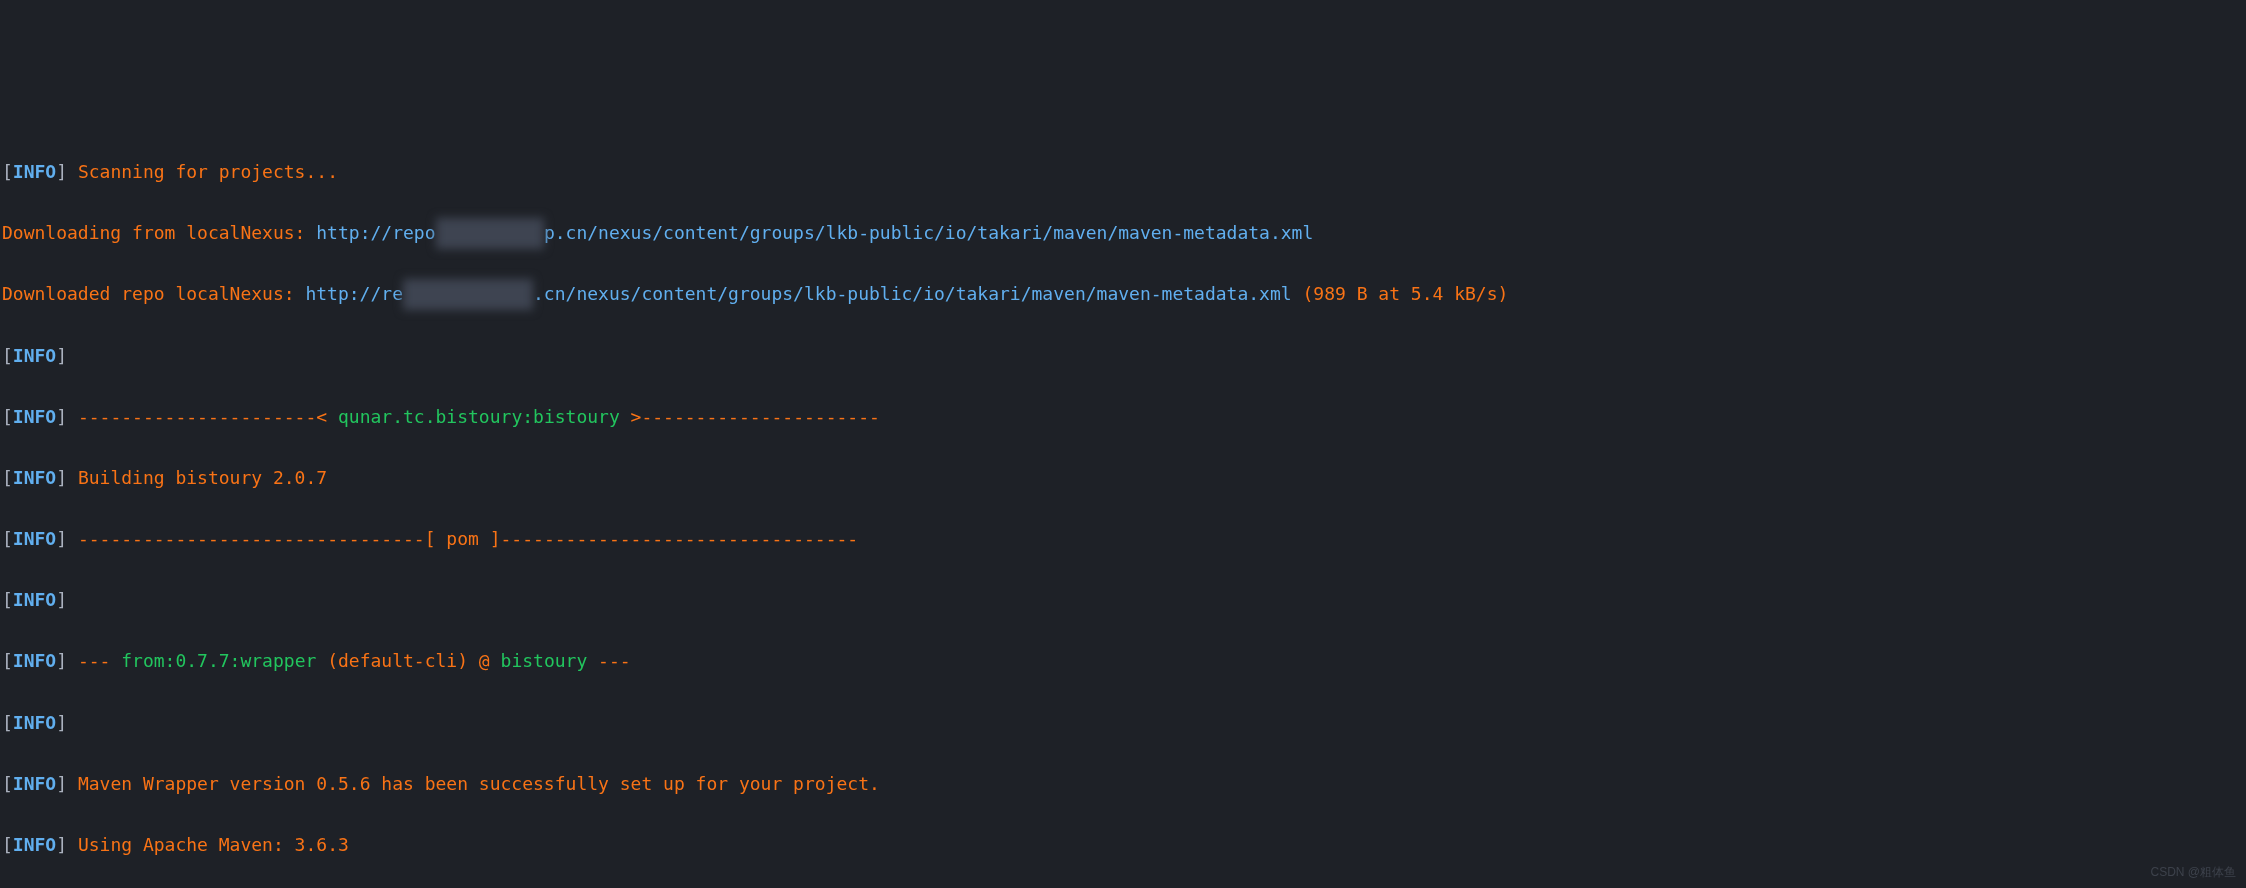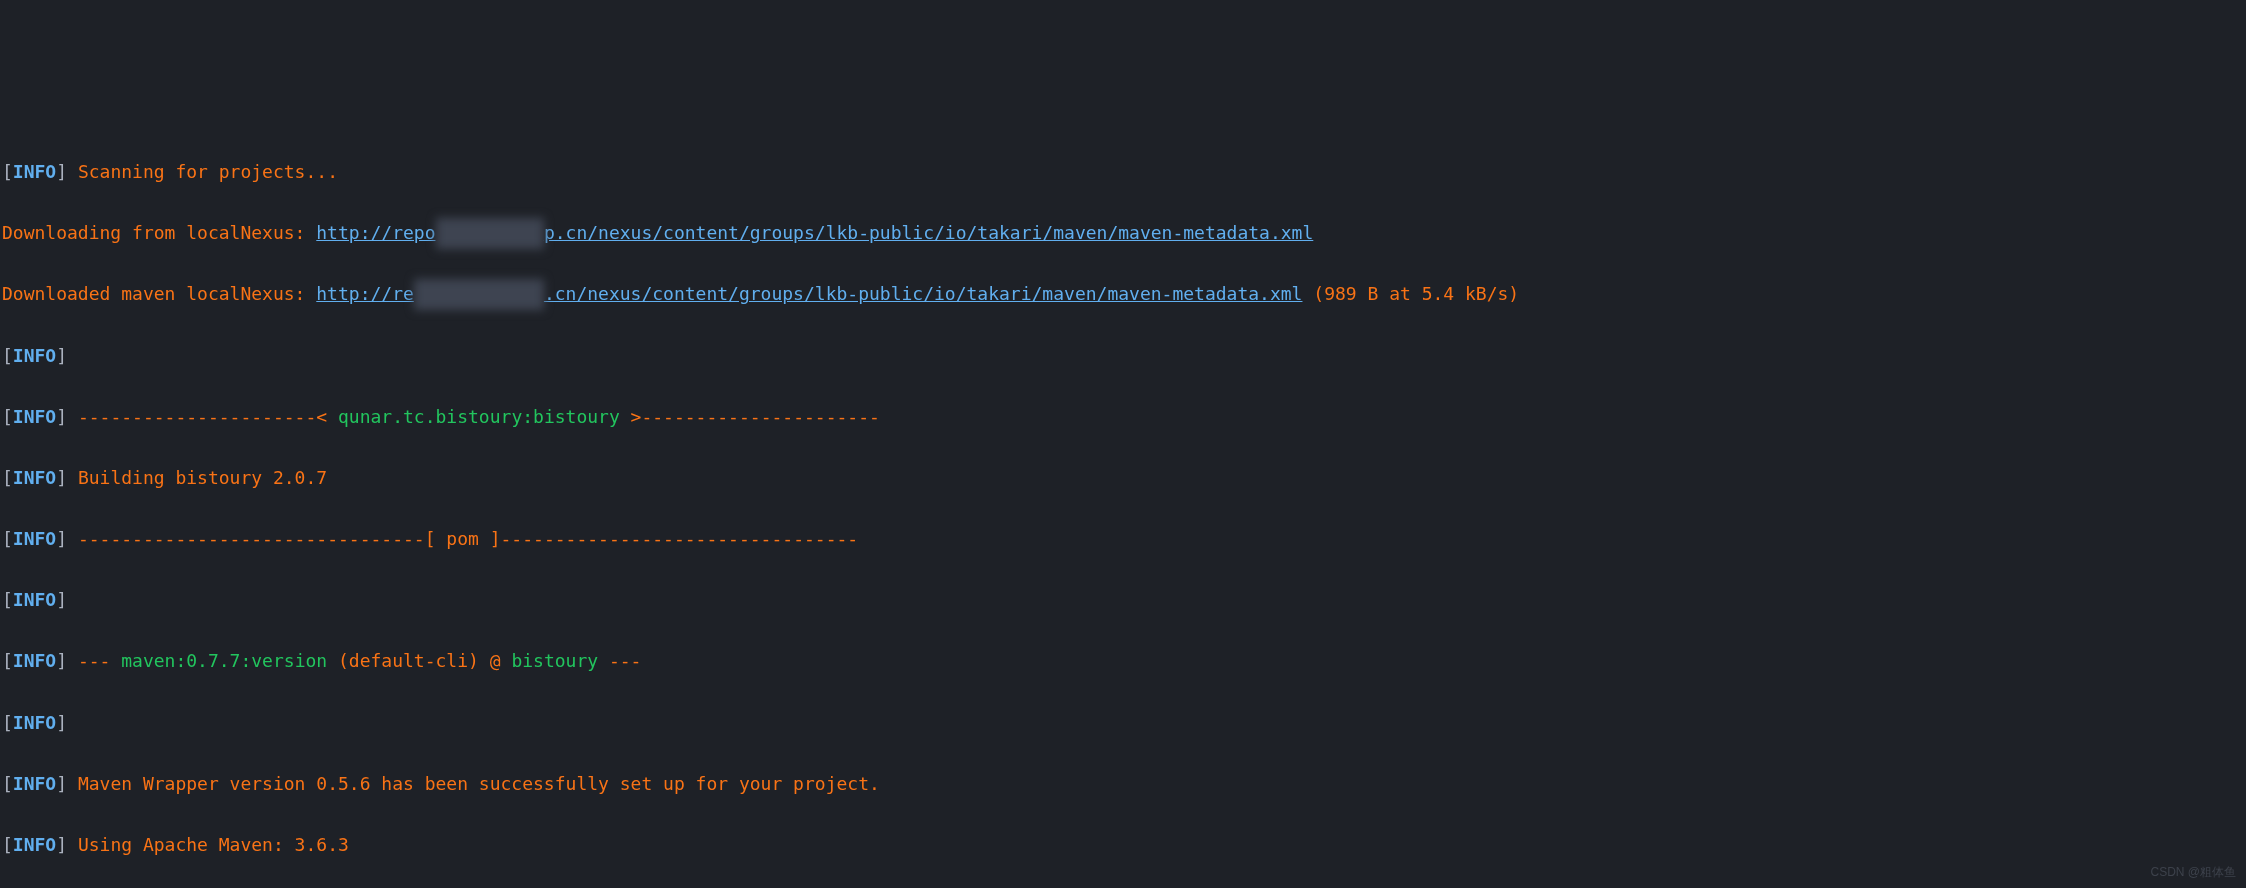--- a/index.html
+++ b/index.html
@@ -11,21 +11,21 @@
       line-height: 1.7;
       padding: 4px 2px;
       white-space: pre;
       overflow-x: auto;
       min-width: 2246px;
     }
     .line { display: block; }
     .bracket { color: #abb2bf; }
     .info { color: #61afef; font-weight: bold; text-align: right; }
     .text { color: #f97316; }
-    .link { color: #61afef; text-decoration: underline; cursor: pointer; }
+    .link { color: #61afef; cursor: pointer; }
     .cyan { color: #22c55e; }
     .redacted {
       display: inline-block;
       color: transparent;
       filter: blur(5px);
       background: #3e4451;
       user-select: none;
     }
     .watermark {
       position: fixed;
@@ -39,27 +39,27 @@
     }
   </style>
 </head>
 <body>
 
 
 
 <div>
 <span class="line"><span class="bracket">[</span><span class="info">INFO</span><span class="bracket">]</span><span class="text"> Scanning for projects...</span></span>
 <span class="line"><span class="text">Downloading from localNexus: </span><span class="link"><span>http://repo</span><span class="redacted">xxxxxxxxxx</span><span>p.cn/nexus/content/groups/lkb-public/io/takari/maven/maven-metadata.xml</span></span></span>
-<span class="line"><span class="text">Downloaded maven localNexus: </span><span class="link"><span>http://re</span><span class="redacted">xxxxxxxxxxxx</span><span>.cn/nexus/content/groups/lkb-public/io/takari/maven/maven-metadata.xml</span></span><span class="text"> (989 B at 5.4 kB/s)</span></span>
+<span class="line"><span class="text">Downloaded repo localNexus: </span><span class="link"><span>http://re</span><span class="redacted">xxxxxxxxxxxx</span><span>.cn/nexus/content/groups/lkb-public/io/takari/maven/maven-metadata.xml</span></span><span class="text"> (989 B at 5.4 kB/s)</span></span>
 <span class="line"><span class="bracket">[</span><span class="info">INFO</span><span class="bracket">]</span></span>
 <span class="line"><span class="bracket">[</span><span class="info">INFO</span><span class="bracket">]</span><span class="text"> ----------------------&lt; </span><span class="cyan">qunar.tc.bistoury:bistoury</span><span class="text"> &gt;----------------------</span></span>
 <span class="line"><span class="bracket">[</span><span class="info">INFO</span><span class="bracket">]</span><span class="text"> Building bistoury 2.0.7</span></span>
 <span class="line"><span class="bracket">[</span><span class="info">INFO</span><span class="bracket">]</span><span class="text"> --------------------------------[ </span><span class="text">pom</span><span class="text"> ]---------------------------------</span></span>
 <span class="line"><span class="bracket">[</span><span class="info">INFO</span><span class="bracket">]</span></span>
-<span class="line"><span class="bracket">[</span><span class="info">INFO</span><span class="bracket">]</span><span class="text"> --- </span><span class="cyan">maven:0.7.7:version</span><span class="text"> (default-cli) @ </span><span class="cyan">bistoury</span><span class="text"> ---</span></span>
+<span class="line"><span class="bracket">[</span><span class="info">INFO</span><span class="bracket">]</span><span class="text"> --- </span><span class="cyan">from:0.7.7:wrapper</span><span class="text"> (default-cli) @ </span><span class="cyan">bistoury</span><span class="text"> ---</span></span>
 <span class="line"><span class="bracket">[</span><span class="info">INFO</span><span class="bracket">]</span></span>
 <span class="line"><span class="bracket">[</span><span class="info">INFO</span><span class="bracket">]</span><span class="text"> Maven Wrapper version 0.5.6 has been successfully set up for your project.</span></span>
 <span class="line"><span class="bracket">[</span><span class="info">INFO</span><span class="bracket">]</span><span class="text"> Using Apache Maven: 3.6.3</span></span>
 
 
 
 
 
 
 

